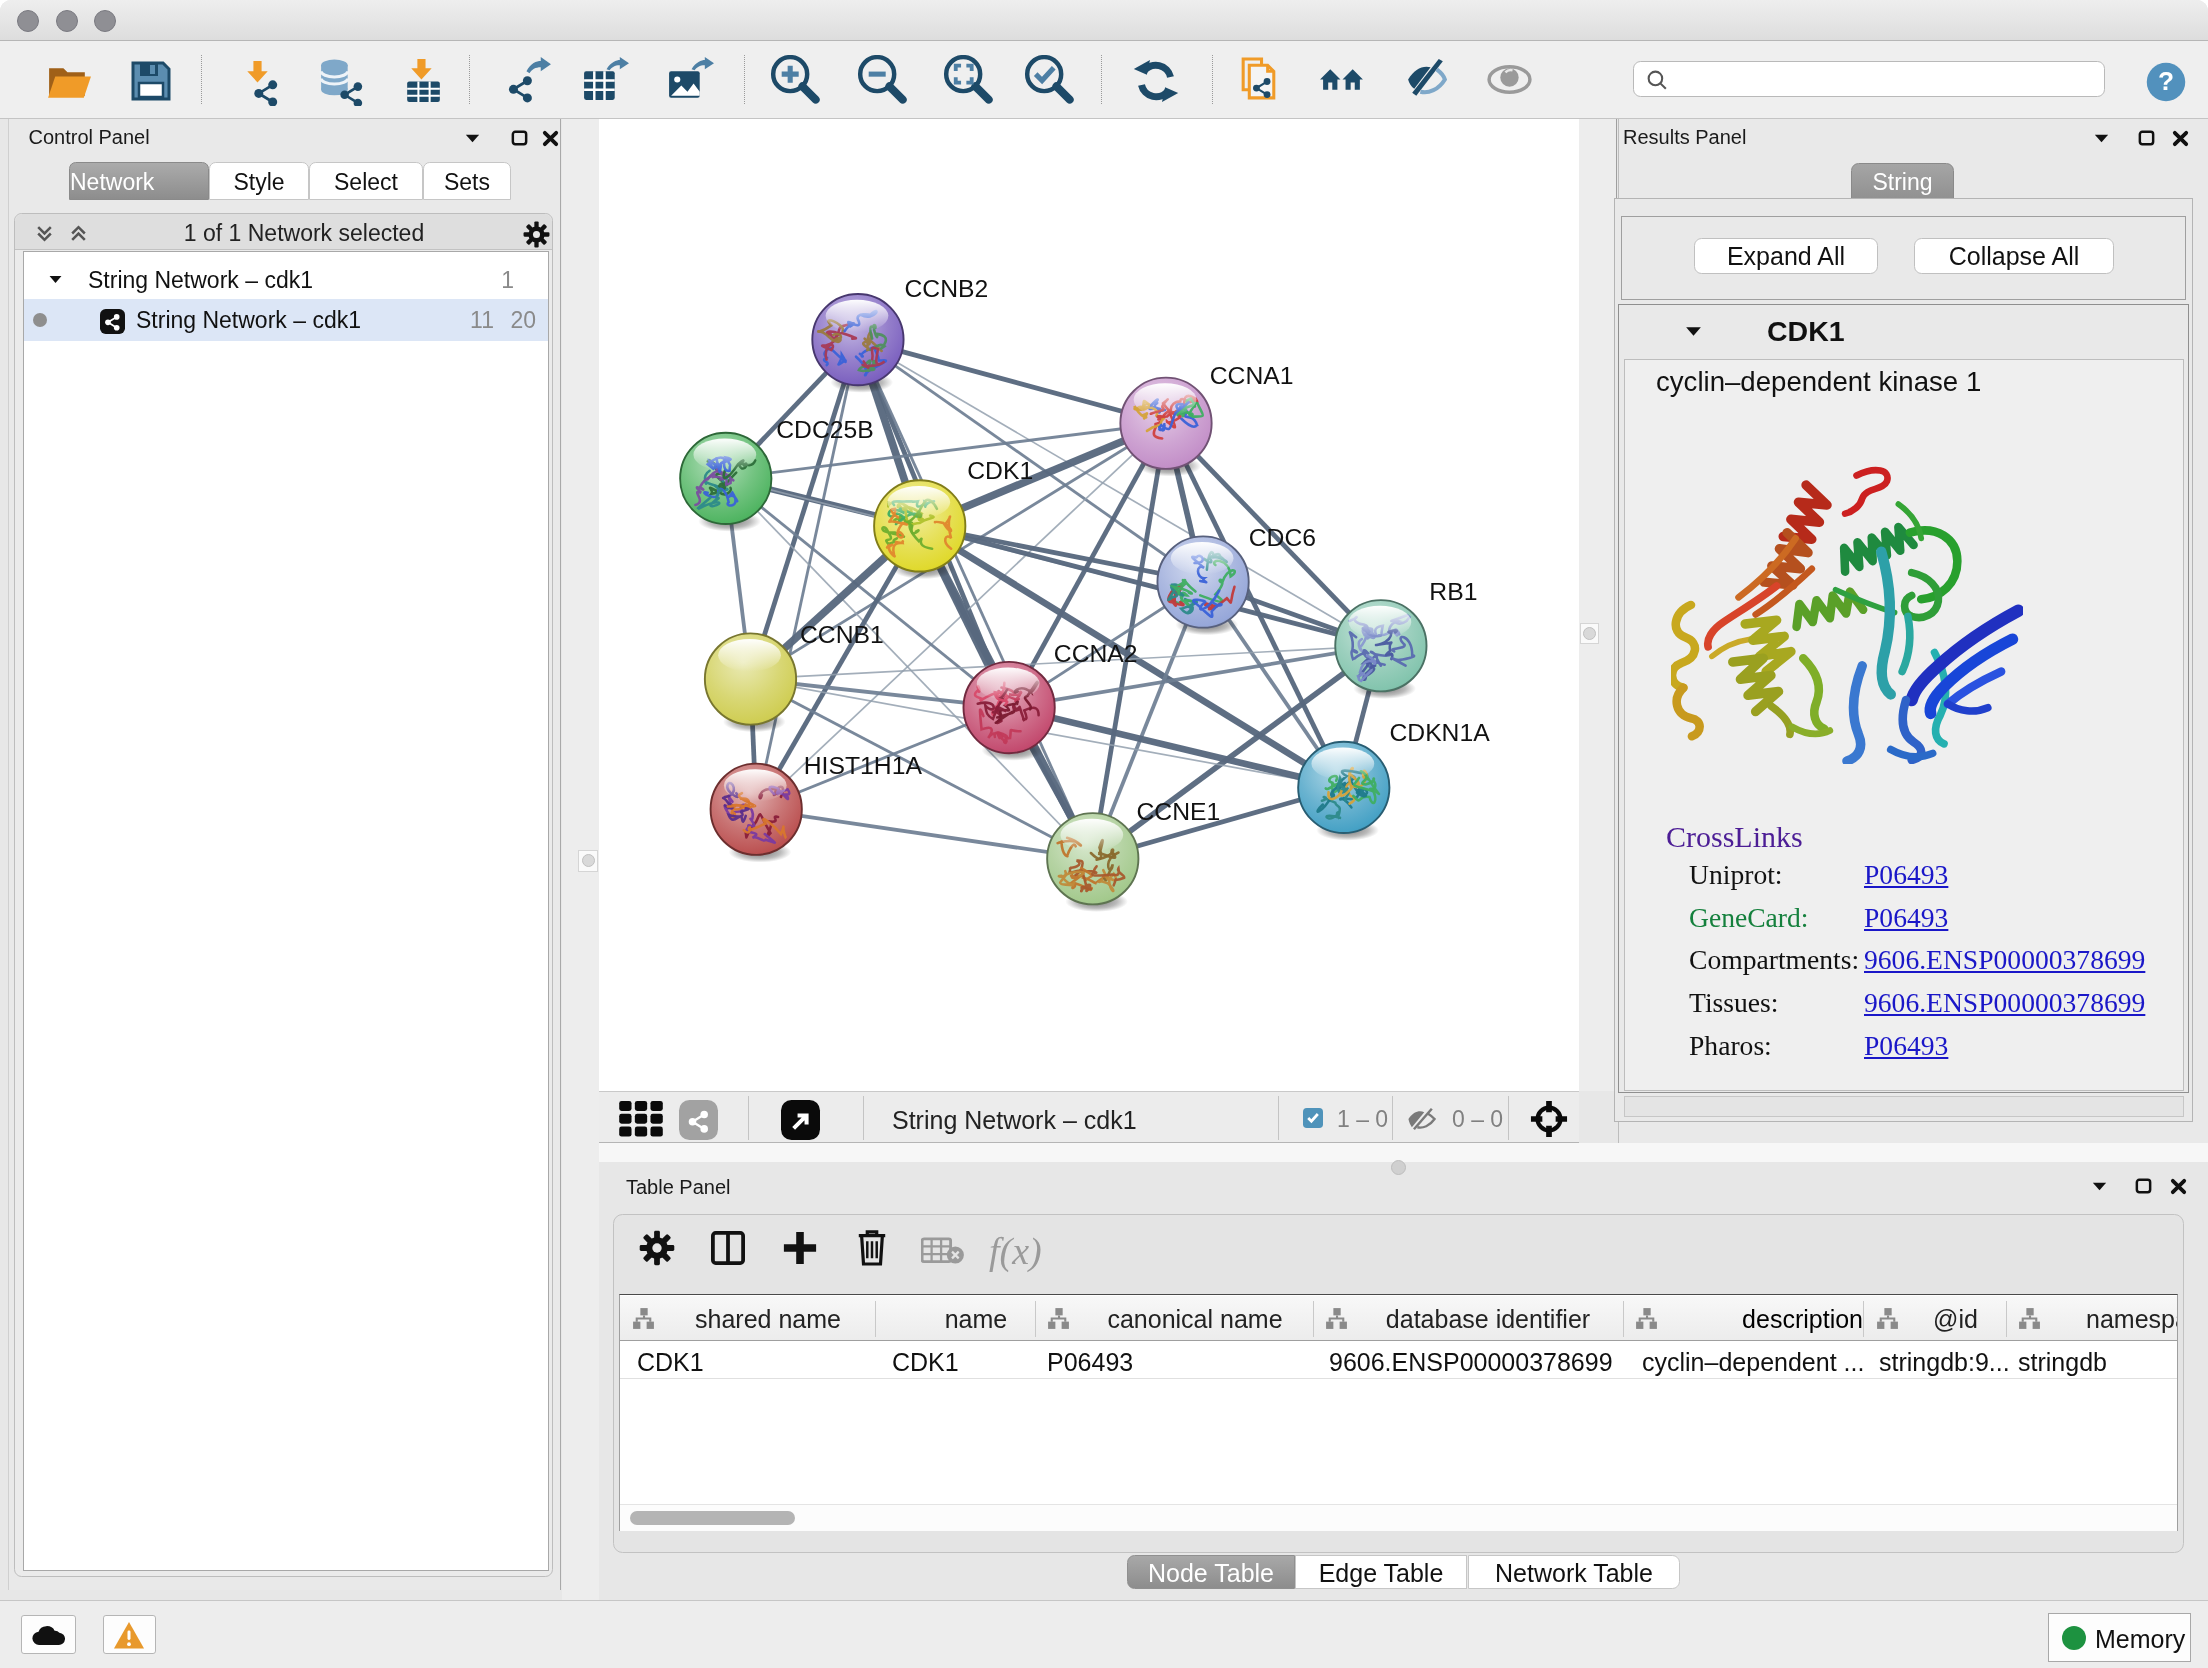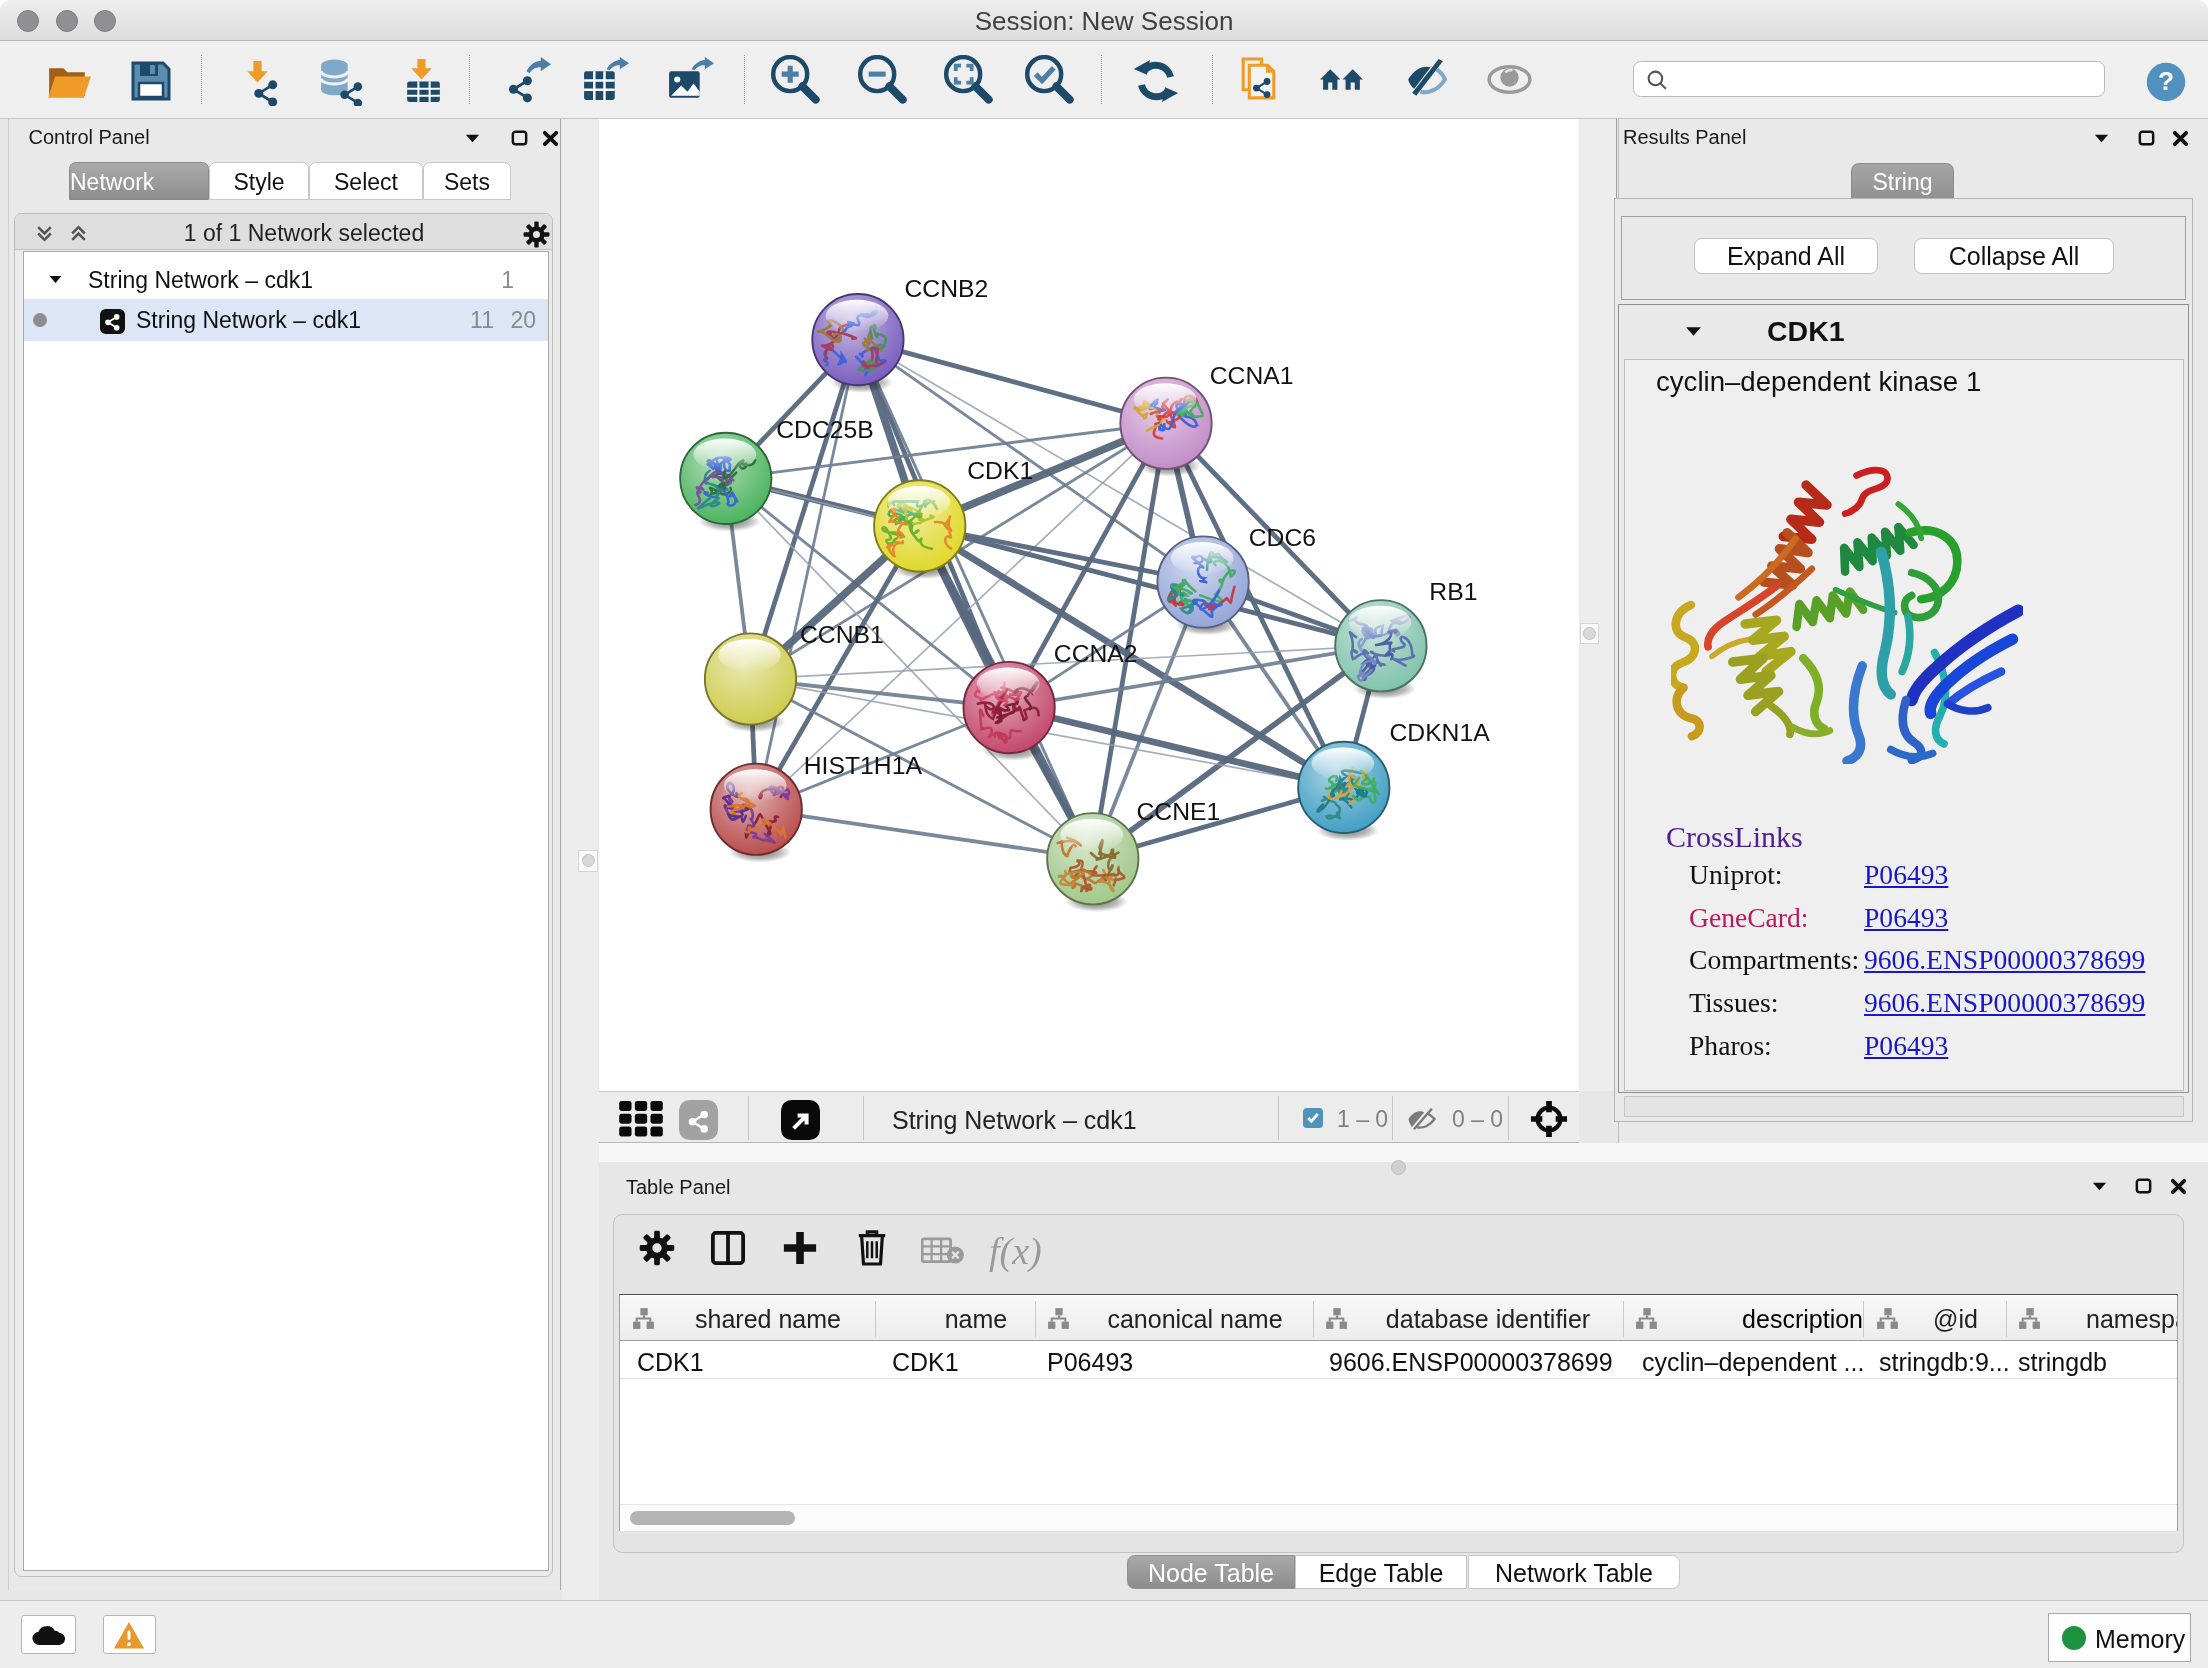--- a/index.html
+++ b/index.html
@@ -5,21 +5,20 @@
 html,body { width:2208px; height:1668px; background:#ffffff; }
 body { font-family:"Liberation Sans", sans-serif; }
 .page { position:relative; width:2208px; height:1668px; background:#e7e7e7; overflow:hidden; border-radius:11.4px 11.4px 0 0; }
 </style></head>
 <body>
 <div class="page">
 <div style="position:absolute;left:0;top:0;width:2208px;height:41px;background:linear-gradient(#eeeeee,#dddddd);border-bottom:1px solid #b6b6b6;border-radius:9.5px 9.5px 0 0"></div>
     <div style="position:absolute;left:17px;top:9.5px;width:22px;height:22px;border-radius:50%;background:#8f8f94;border:1px solid #7a7a80"></div>
     <div style="position:absolute;left:56px;top:9.5px;width:22px;height:22px;border-radius:50%;background:#8f8f94;border:1px solid #7a7a80"></div>
     <div style="position:absolute;left:94px;top:9.5px;width:22px;height:22px;border-radius:50%;background:#8f8f94;border:1px solid #7a7a80"></div>
-    <div style="position:absolute;left:0;top:5.7px;width:2208px;text-align:center;font-size:26px;color:#404040">Session: New Session</div>
     <div style="position:absolute;left:0;top:41px;width:2208px;height:78px;background:#efefef;border-bottom:1px solid #c4c4c4"></div>
     <svg style="position:absolute;left:44px;top:57px" width="49" height="49" viewBox="0 0 48 48">
       <path d="M5 11 L19 11 L23 15 L40 15 L40 38 L5 38 Z" fill="#a06018"></path>
       <path d="M11 19 L46 19 L39 40 L4 40 Z" fill="#f09b28"></path>
     </svg>
     <svg style="position:absolute;left:127px;top:57px" width="48" height="48" viewBox="0 0 48 48">
       <path d="M6 6 H36 L42 12 V42 H6 Z" fill="#5b8db0" stroke="#1d4a68" stroke-width="3"></path>
       <rect x="13" y="6" width="18" height="13" fill="#1d4a68"></rect>
       <rect x="23" y="8" width="5" height="9" fill="#5b8db0"></rect>
       <rect x="12" y="26" width="24" height="14" fill="#ffffff" stroke="#1d4a68" stroke-width="2.5"></rect>
@@ -642,21 +641,21 @@
       <path d="M2116 672 C2088 686 2062 704 2044 722 C2032 734 2028 744 2030 750" fill="none" stroke="#1846d8" stroke-width="12" stroke-linecap="round" stroke-linejoin="round"></path>
       <path d="M2104 706 C2082 716 2062 728 2048 740" fill="none" stroke="#2a52e0" stroke-width="9" stroke-linecap="round" stroke-linejoin="round"></path>
       <path d="M2048 740 C2060 748 2076 750 2090 744" fill="none" stroke="#2040cc" stroke-width="8" stroke-linecap="round" stroke-linejoin="round"></path>
       <path d="M1958 700 C1948 726 1946 752 1954 772 C1960 786 1954 796 1942 800" fill="none" stroke="#3a78d0" stroke-width="10" stroke-linecap="round" stroke-linejoin="round"></path>
       <path d="M2004 736 C1998 756 2000 772 2012 780 C2024 788 2022 796 2010 799" fill="none" stroke="#2f62c8" stroke-width="9" stroke-linecap="round" stroke-linejoin="round"></path>
       <path d="M1988 788 C2002 796 2018 798 2032 792" fill="none" stroke="#2a6ac8" stroke-width="8" stroke-linecap="round" stroke-linejoin="round"></path>
     </svg>
     <div style="position:absolute;left:1666px;top:820px;font-family:'Liberation Serif',serif;font-size:30px;font-weight:normal;color:#4c1d95">CrossLinks</div>
     <div style="position:absolute;left:1689px;top:859px;font-family:'Liberation Serif',serif;font-size:27.6px;color:#111">Uniprot:</div>
     <div style="position:absolute;left:1864px;top:859px;font-family:'Liberation Serif',serif;font-size:27.6px;color:#1a17c8;text-decoration:underline">P06493</div>
-    <div style="position:absolute;left:1689px;top:902px;font-family:'Liberation Serif',serif;font-size:27.6px;color:#be185d">GeneCard:</div>
+    <div style="position:absolute;left:1689px;top:902px;font-family:'Liberation Serif',serif;font-size:27.6px;color:#15803d">GeneCard:</div>
     <div style="position:absolute;left:1864px;top:902px;font-family:'Liberation Serif',serif;font-size:27.6px;color:#1a17c8;text-decoration:underline">P06493</div>
     <div style="position:absolute;left:1689px;top:944px;font-family:'Liberation Serif',serif;font-size:27.6px;color:#111">Compartments:</div>
     <div style="position:absolute;left:1864px;top:944px;font-family:'Liberation Serif',serif;font-size:27.6px;color:#1a17c8;text-decoration:underline">9606.ENSP00000378699</div>
     <div style="position:absolute;left:1689px;top:987px;font-family:'Liberation Serif',serif;font-size:27.6px;color:#111">Tissues:</div>
     <div style="position:absolute;left:1864px;top:987px;font-family:'Liberation Serif',serif;font-size:27.6px;color:#1a17c8;text-decoration:underline">9606.ENSP00000378699</div>
     <div style="position:absolute;left:1689px;top:1030px;font-family:'Liberation Serif',serif;font-size:27.6px;color:#111">Pharos:</div>
     <div style="position:absolute;left:1864px;top:1030px;font-family:'Liberation Serif',serif;font-size:27.6px;color:#1a17c8;text-decoration:underline">P06493</div>
     <div style="position:absolute;left:1624px;top:1096px;width:560px;height:21px;background:#e4e4e4;border:1px solid #c6c6c6"></div>
 <div style="position:absolute;left:599px;top:1143px;width:1609px;height:19px;background:#f7f7f7"></div>
     <div style="position:absolute;left:1391px;top:1160px;width:15px;height:15px;border-radius:50%;background:#d0d0d0;border:1px solid #bdbdbd"></div>

